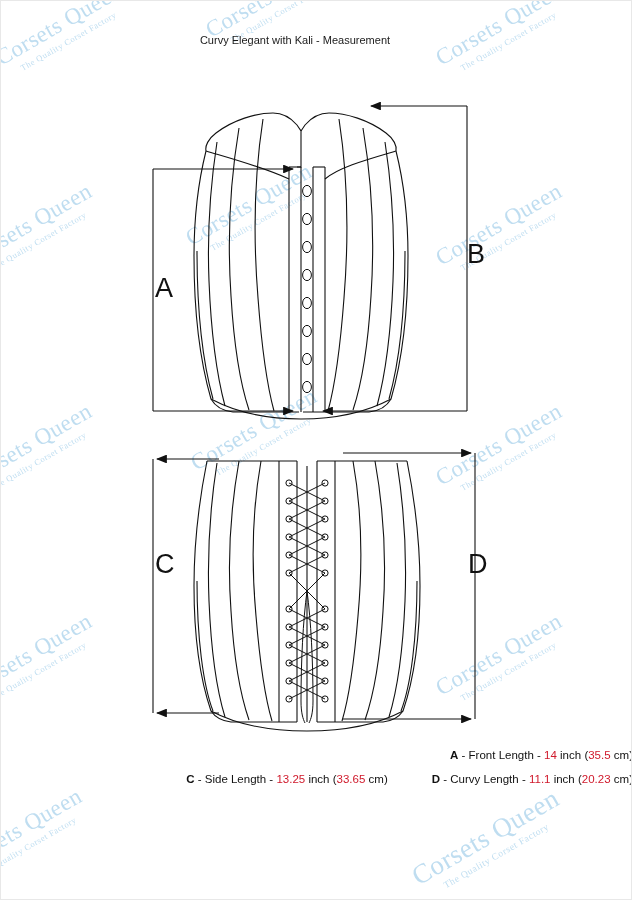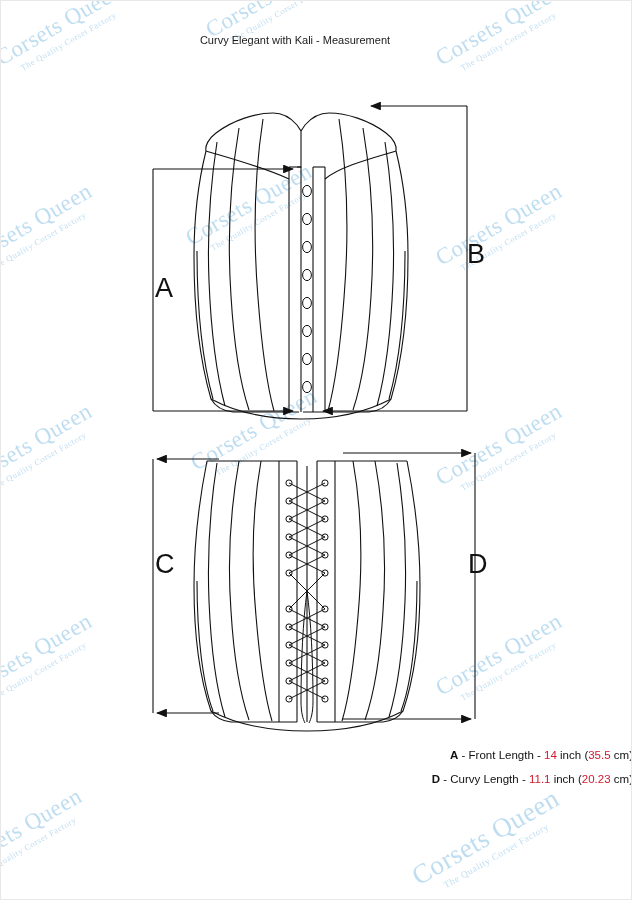--- a/index.html
+++ b/index.html
@@ -351,20 +351,30 @@
         <span>Front Length</span>
         <span>-</span>
         <span class="val">14</span>
         <span>inch</span>
         <span>(</span><span class="val">35.5</span>
         <span>cm</span><span>)</span>
       </div>
     </div>
     <div class="legend-row">
       <div class="legend-item">
+        <b>C</b>
+        <span>-</span>
+        <span>Side Length</span>
+        <span>-</span>
+        <span class="val">13.25</span>
+        <span>inch</span>
+        <span>(</span><span class="val">33.65</span>
+        <span>cm</span><span>)</span>
+      </div>
+      <div class="legend-item">
         <b>D</b>
         <span>-</span>
         <span>Curvy Length</span>
         <span>-</span>
         <span class="val">11.1</span>
         <span>inch</span>
         <span>(</span><span class="val">20.23</span>
         <span>cm</span><span>)</span>
       </div>
     </div>

